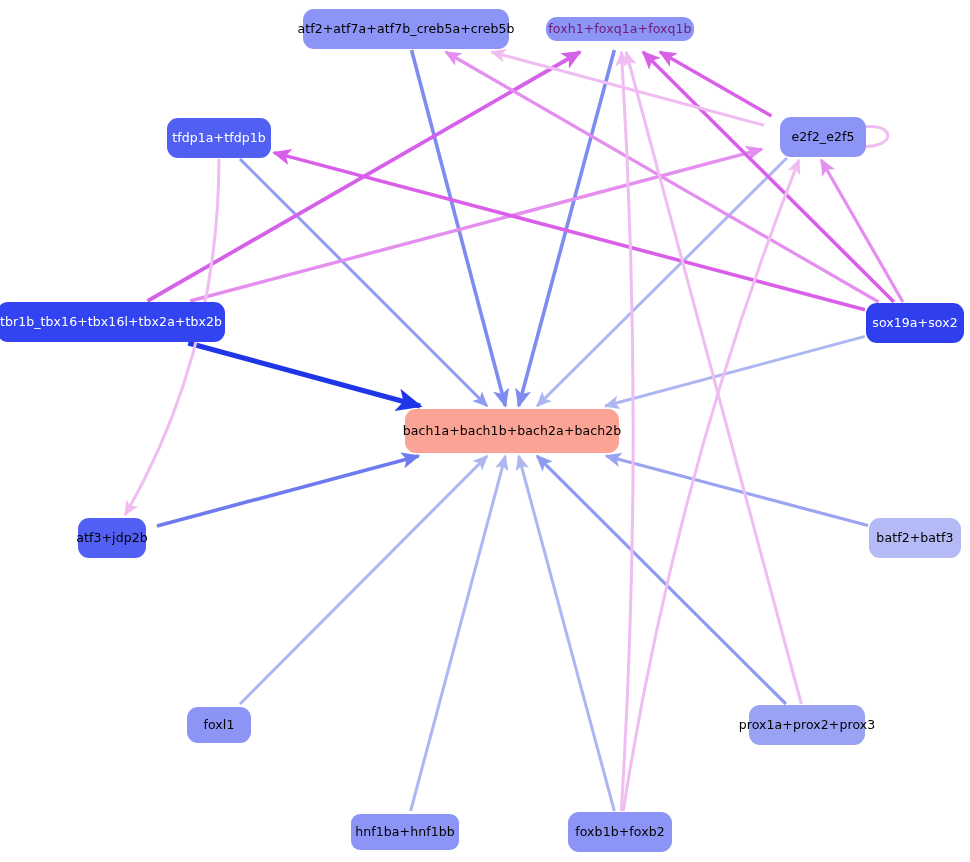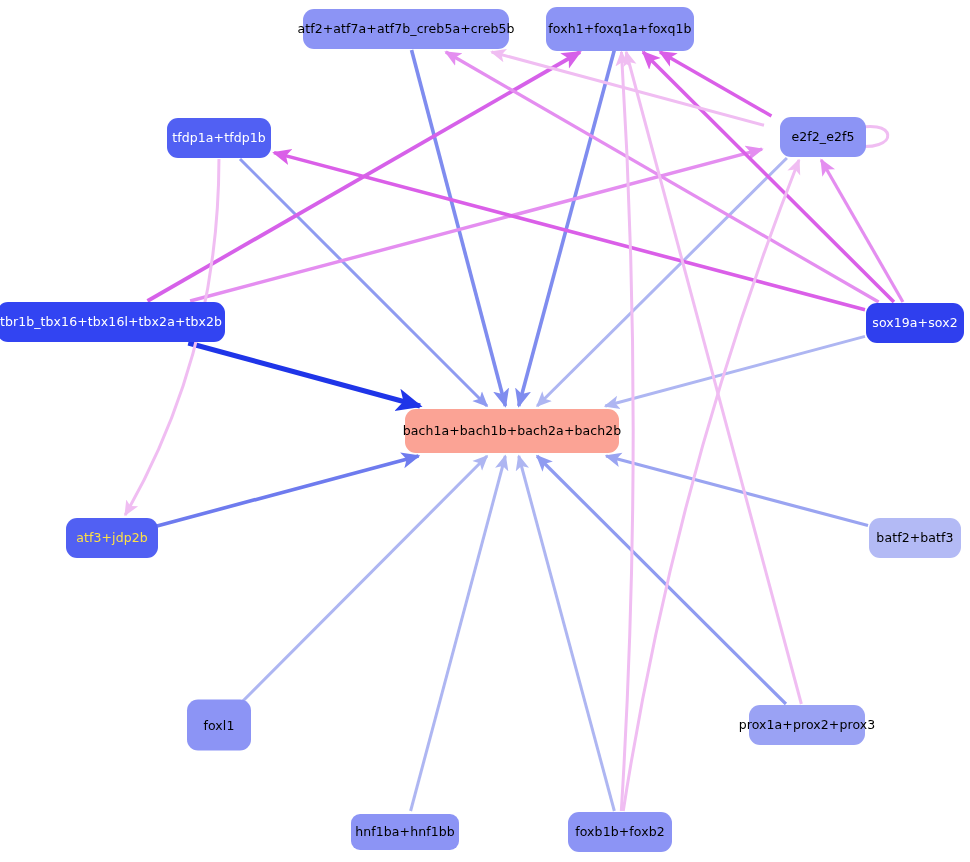--- a/index.html
+++ b/index.html
@@ -152,45 +152,45 @@
         <path d="M218.96391219103032,159 Q218.63188238901034,352.21277853906025 125.20076416268954,515" fill="none" stroke="#f0bdf2" stroke-width="3" stroke-linecap="butt" marker-end="url(#mkf0bdf2)"></path>
       </g>
       <g>
         <path d="M847,131 C899,113 903,155 849,145" fill="none" stroke="#f0bdf2" stroke-width="3" stroke-linecap="butt" marker-end="url(#mkf0bdf2)"></path>
       </g>
     </svg>
   <div id="node-layer">
       <div class="node" style="left: 406px; top: 29px; width: 206px; height: 40px; background: rgb(140, 148, 245); color: rgb(0, 0, 0);">
         <span>atf2+atf7a+atf7b_creb5a+creb5b</span>
       </div>
-      <div class="node" style="left: 620px; top: 29px; width: 148px; height: 44px; background: rgb(140, 148, 245); color: #000000;">
+      <div class="node" style="left: 620px; top: 29px; width: 148px; height: 24px; background: rgb(140, 148, 245); color: #701a75;">
         <span>foxh1+foxq1a+foxq1b</span>
       </div>
       <div class="node" style="left: 219px; top: 138px; width: 104px; height: 40px; background: rgb(81, 96, 243); color: rgb(255, 255, 255);">
         <span>tfdp1a+tfdp1b</span>
       </div>
       <div class="node" style="left: 808px; top: 137px; width: 86px; height: 40px; background: rgb(140, 148, 245); color: rgb(0, 0, 0); margin-left: 15px;">
         <span>e2f2_e2f5</span>
       </div>
       <div class="node" style="left: 111px; top: 322px; width: 228px; height: 40px; background: rgb(50, 68, 242); color: rgb(255, 255, 255);">
         <span>tbr1b_tbx16+tbx16l+tbx2a+tbx2b</span>
       </div>
       <div class="node" style="left: 915px; top: 323px; width: 98px; height: 40px; background: rgb(47, 63, 238); color: rgb(255, 255, 255);">
         <span>sox19a+sox2</span>
       </div>
       <div class="node" style="left: 512px; top: 431px; width: 214px; height: 44px; background: rgb(251, 163, 149); color: rgb(0, 0, 0);">
         <span>bach1a+bach1b+bach2a+bach2b</span>
       </div>
-      <div class="node" style="left: 112px; top: 538px; width: 92px; height: 40px; background: rgb(81, 96, 243); color: #fde047;">
+      <div class="node" style="left: 112px; top: 538px; width: 68px; height: 40px; background: rgb(81, 96, 243); color: #000000;">
         <span>atf3+jdp2b</span>
       </div>
       <div class="node" style="left: 915px; top: 538px; width: 92px; height: 40px; background: rgb(179, 186, 245); color: rgb(0, 0, 0); justify-content: center;">
         <span>batf2+batf3</span>
       </div>
-      <div class="node" style="left: 219px; top: 725px; width: 64px; height: 51px; background: rgb(140, 148, 245); color: rgb(0, 0, 0);">
+      <div class="node" style="left: 219px; top: 725px; width: 64px; height: 36px; background: rgb(140, 148, 245); color: rgb(0, 0, 0);">
         <span>foxl1</span>
       </div>
       <div class="node" style="left: 807px; top: 725px; width: 116px; height: 40px; background: rgb(154, 162, 244); color: rgb(0, 0, 0);">
         <span>prox1a+prox2+prox3</span>
       </div>
       <div class="node" style="left: 405px; top: 832px; width: 108px; height: 36px; background: rgb(140, 148, 245); color: rgb(0, 0, 0); border-radius: 9px;">
         <span>hnf1ba+hnf1bb</span>
       </div>
       <div class="node" style="left: 620px; top: 832px; width: 104px; height: 40px; background: rgb(140, 148, 245); color: rgb(0, 0, 0);">
         <span>foxb1b+foxb2</span>

